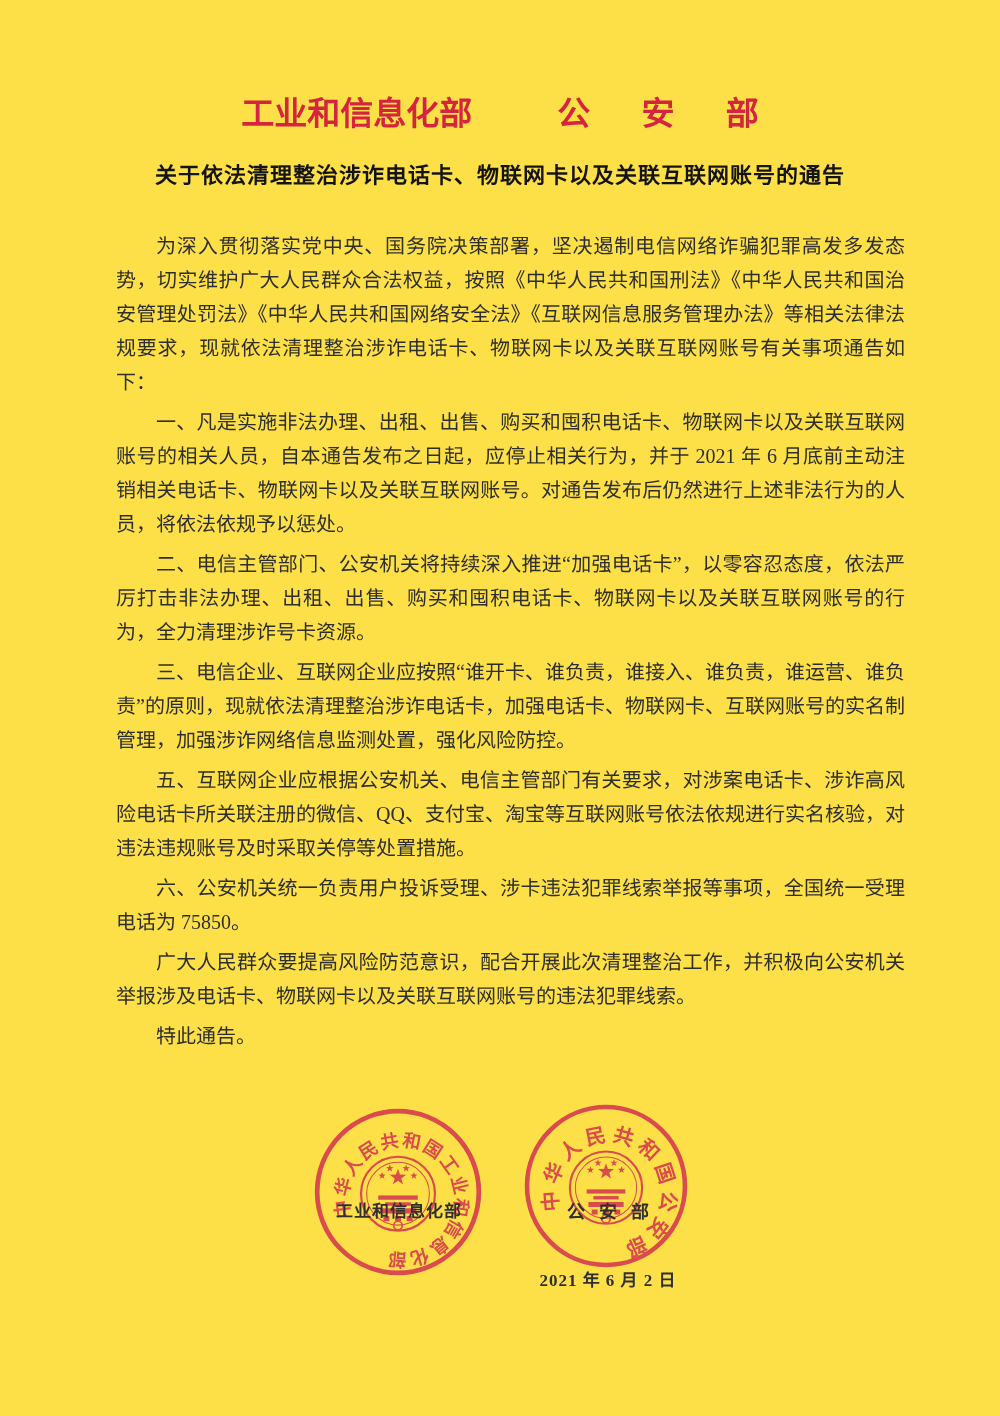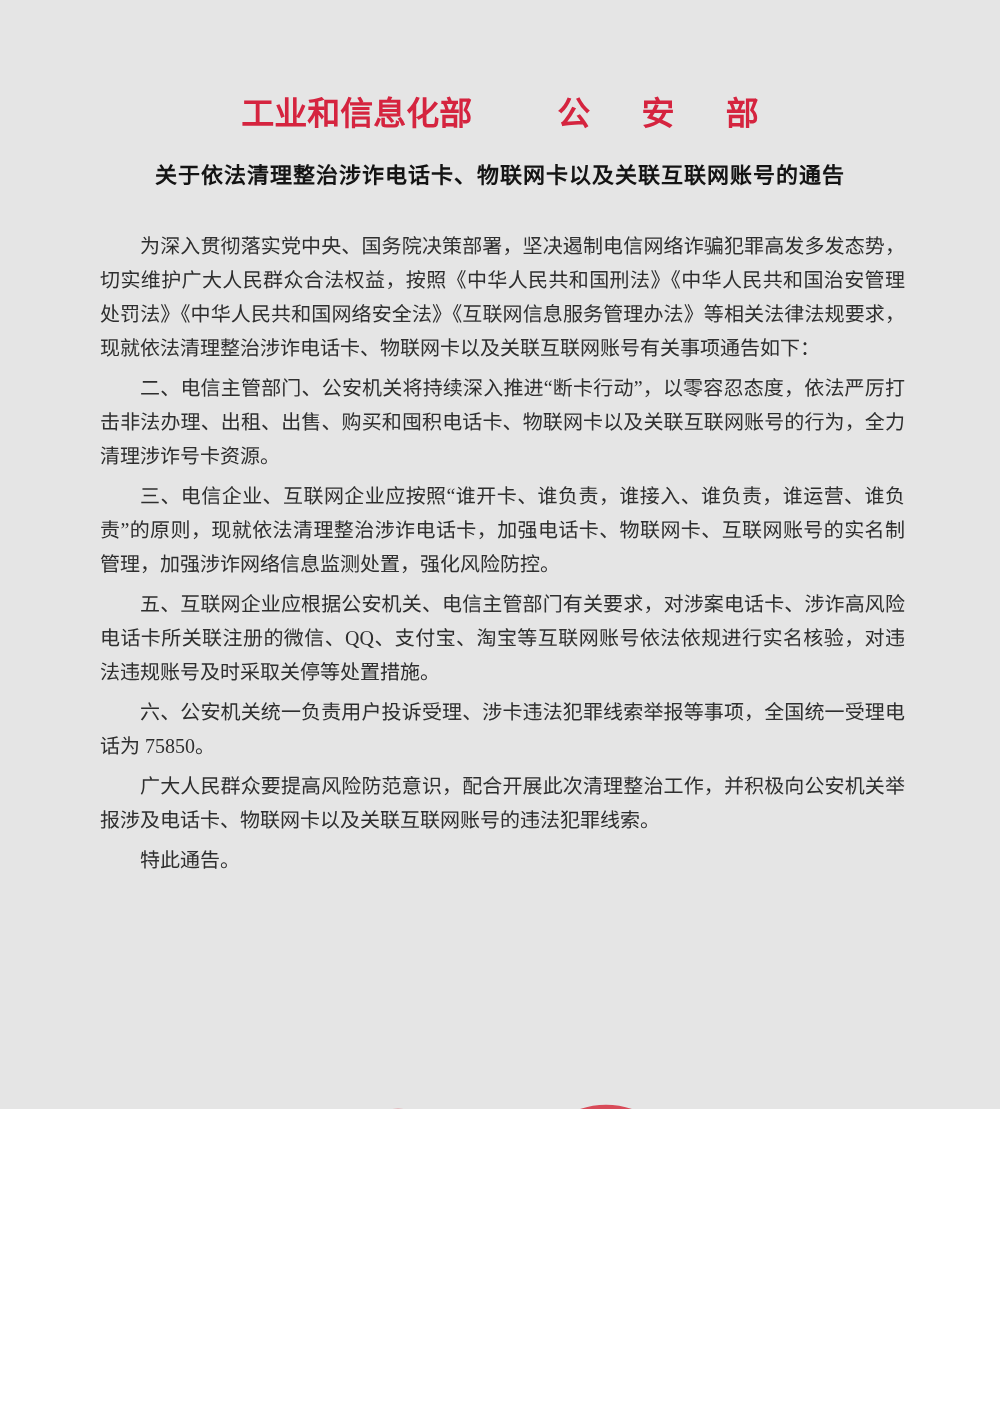--- a/index.html
+++ b/index.html
@@ -1,19 +1,19 @@
 <!DOCTYPE html>
 <html lang="zh-CN"><head>
 <meta charset="utf-8">
 <style>
   html,body{margin:0;padding:0;background:#ffffff;}
   .page{
     position:relative;
-    width:1000px;height:1109px;
-    background:#e5e5e5;
+    width:1000px;height:1416px;
+    background:#fde047;
     font-family:"Liberation Serif","DejaVu Serif",serif;
     color:#2e2e2e;
     overflow:hidden;
   }
   
   .ministries{
     display:flex;justify-content:center;align-items:baseline;
     gap:85px;padding-top:95px;
     color:#d5243f;font-weight:bold;font-size:33px;line-height:1.2;
   }
@@ -21,21 +21,21 @@
   .doc-title{
     text-align:center;margin-top:22px;
     font-size:22px;font-weight:bold;color:#141414;letter-spacing:1px;
   }
   
   .body{
     margin:40px 95px 0 100px;
     font-size:20px;line-height:34px;
     text-align:justify;
   }
-  .body p{margin:0 0 6px 0;text-indent:2em;}
+  .body p{margin:0 0 6px 16px;text-indent:2em;}
   
   .seal{position:absolute;opacity:.93;}
   .seal-miit{left:312px;top:1106px;}
   .seal-mps{left:522px;top:1102px;}
   .sig{
     position:absolute;z-index:5;text-align:center;
     color:#2f2f2f;font-weight:bold;
   }
   .sig-miit{left:313px;top:1197px;width:172px;font-size:17px;letter-spacing:1px;}
   .sig-mps{left:524px;top:1197px;width:168px;font-size:18px;letter-spacing:14px;text-indent:14px;}
@@ -49,21 +49,22 @@
 
   <div class="ministries">
     <span>工业和信息化部</span>
     <span class="ministry-right">公安部</span>
   </div>
 
   <div class="doc-title">关于依法清理整治涉诈电话卡、物联网卡以及关联互联网账号的通告</div>
 
   <div class="body">
     <p>为深入贯彻落实党中央、国务院决策部署，坚决遏制电信网络诈骗犯罪高发多发态势，切实维护广大人民群众合法权益，按照《中华人民共和国刑法》《中华人民共和国治安管理处罚法》《中华人民共和国网络安全法》《互联网信息服务管理办法》等相关法律法规要求，现就依法清理整治涉诈电话卡、物联网卡以及关联互联网账号有关事项通告如下：</p>
-    <p>二、电信主管部门、公安机关将持续深入推进“断卡行动”，以零容忍态度，依法严厉打击非法办理、出租、出售、购买和囤积电话卡、物联网卡以及关联互联网账号的行为，全力清理涉诈号卡资源。</p>
+    <p>一、凡是实施非法办理、出租、出售、购买和囤积电话卡、物联网卡以及关联互联网账号的相关人员，自本通告发布之日起，应停止相关行为，并于 2021 年 6 月底前主动注销相关电话卡、物联网卡以及关联互联网账号。对通告发布后仍然进行上述非法行为的人员，将依法依规予以惩处。</p>
+    <p>二、电信主管部门、公安机关将持续深入推进“加强电话卡”，以零容忍态度，依法严厉打击非法办理、出租、出售、购买和囤积电话卡、物联网卡以及关联互联网账号的行为，全力清理涉诈号卡资源。</p>
     <p>三、电信企业、互联网企业应按照“谁开卡、谁负责，谁接入、谁负责，谁运营、谁负责”的原则，现就依法清理整治涉诈电话卡，加强电话卡、物联网卡、互联网账号的实名制管理，加强涉诈网络信息监测处置，强化风险防控。</p>
     <p>五、互联网企业应根据公安机关、电信主管部门有关要求，对涉案电话卡、涉诈高风险电话卡所关联注册的微信、QQ、支付宝、淘宝等互联网账号依法依规进行实名核验，对违法违规账号及时采取关停等处置措施。</p>
     <p>六、公安机关统一负责用户投诉受理、涉卡违法犯罪线索举报等事项，全国统一受理电话为 75850。</p>
     <p>广大人民群众要提高风险防范意识，配合开展此次清理整治工作，并积极向公安机关举报涉及电话卡、物联网卡以及关联互联网账号的违法犯罪线索。</p>
     <p>特此通告。</p>
   </div>
 
   <svg class="seal seal-miit" width="172" height="172" viewBox="0 0 200 200">
     <defs>
       <path id="arc-l" d="M 38,100 A 62,62 0 1 1 37.99,100.06"></path>

